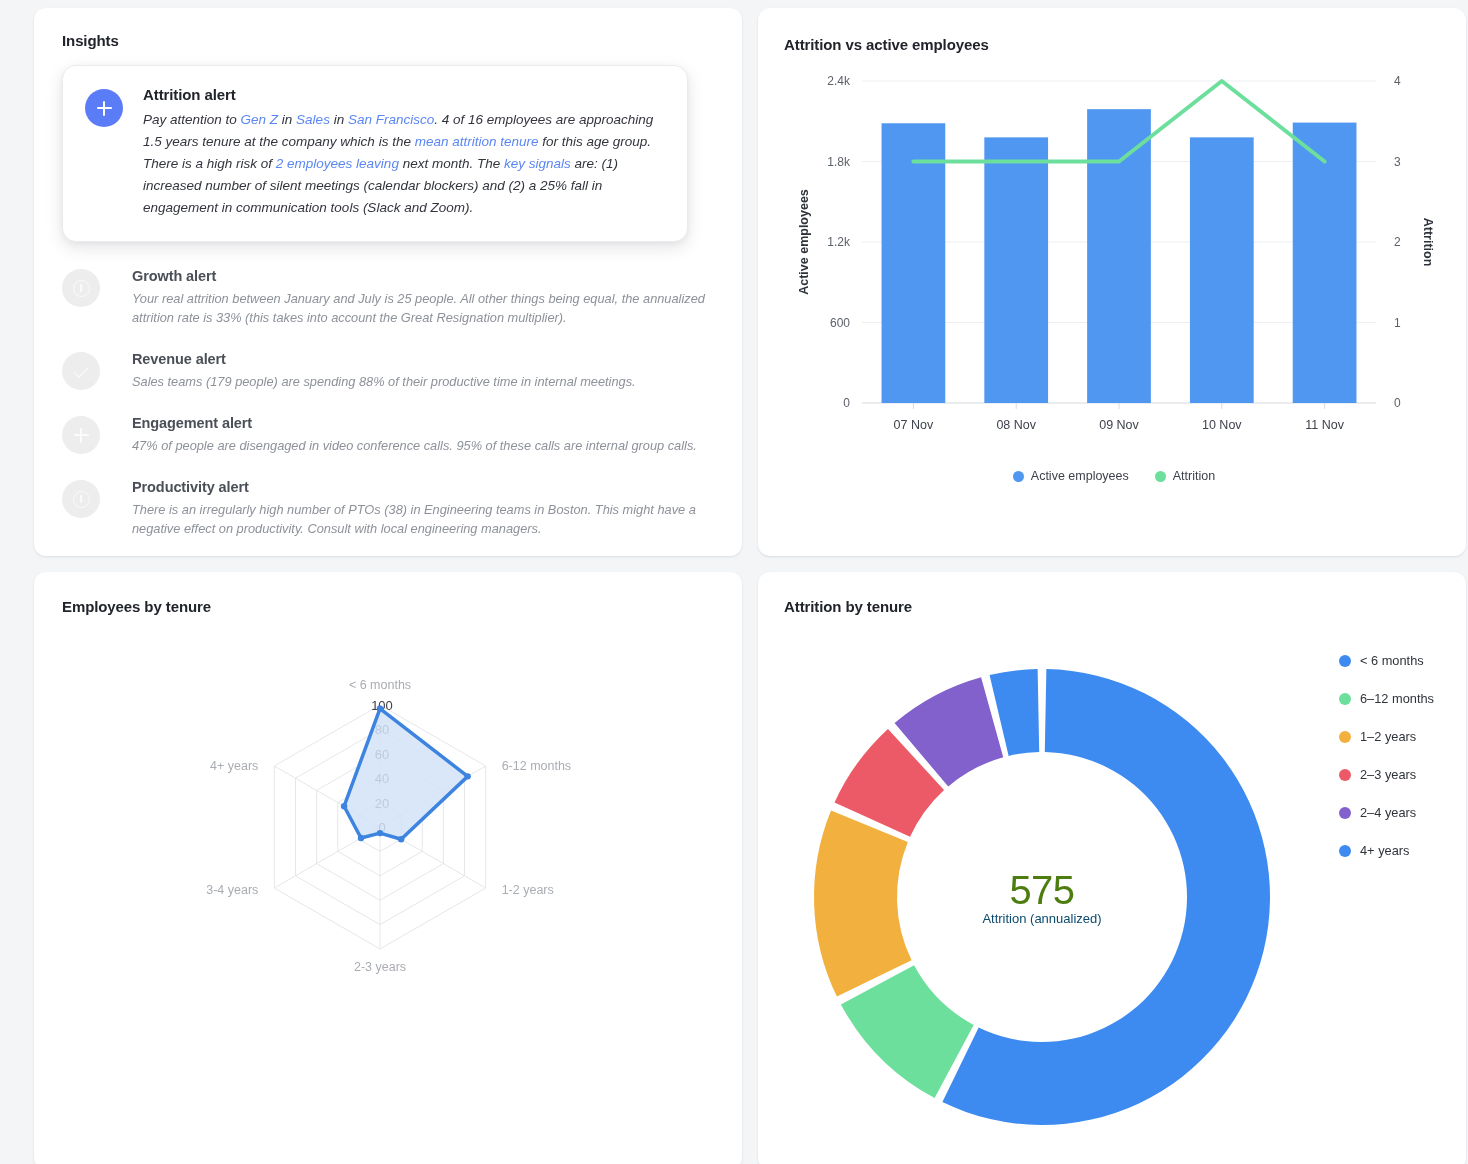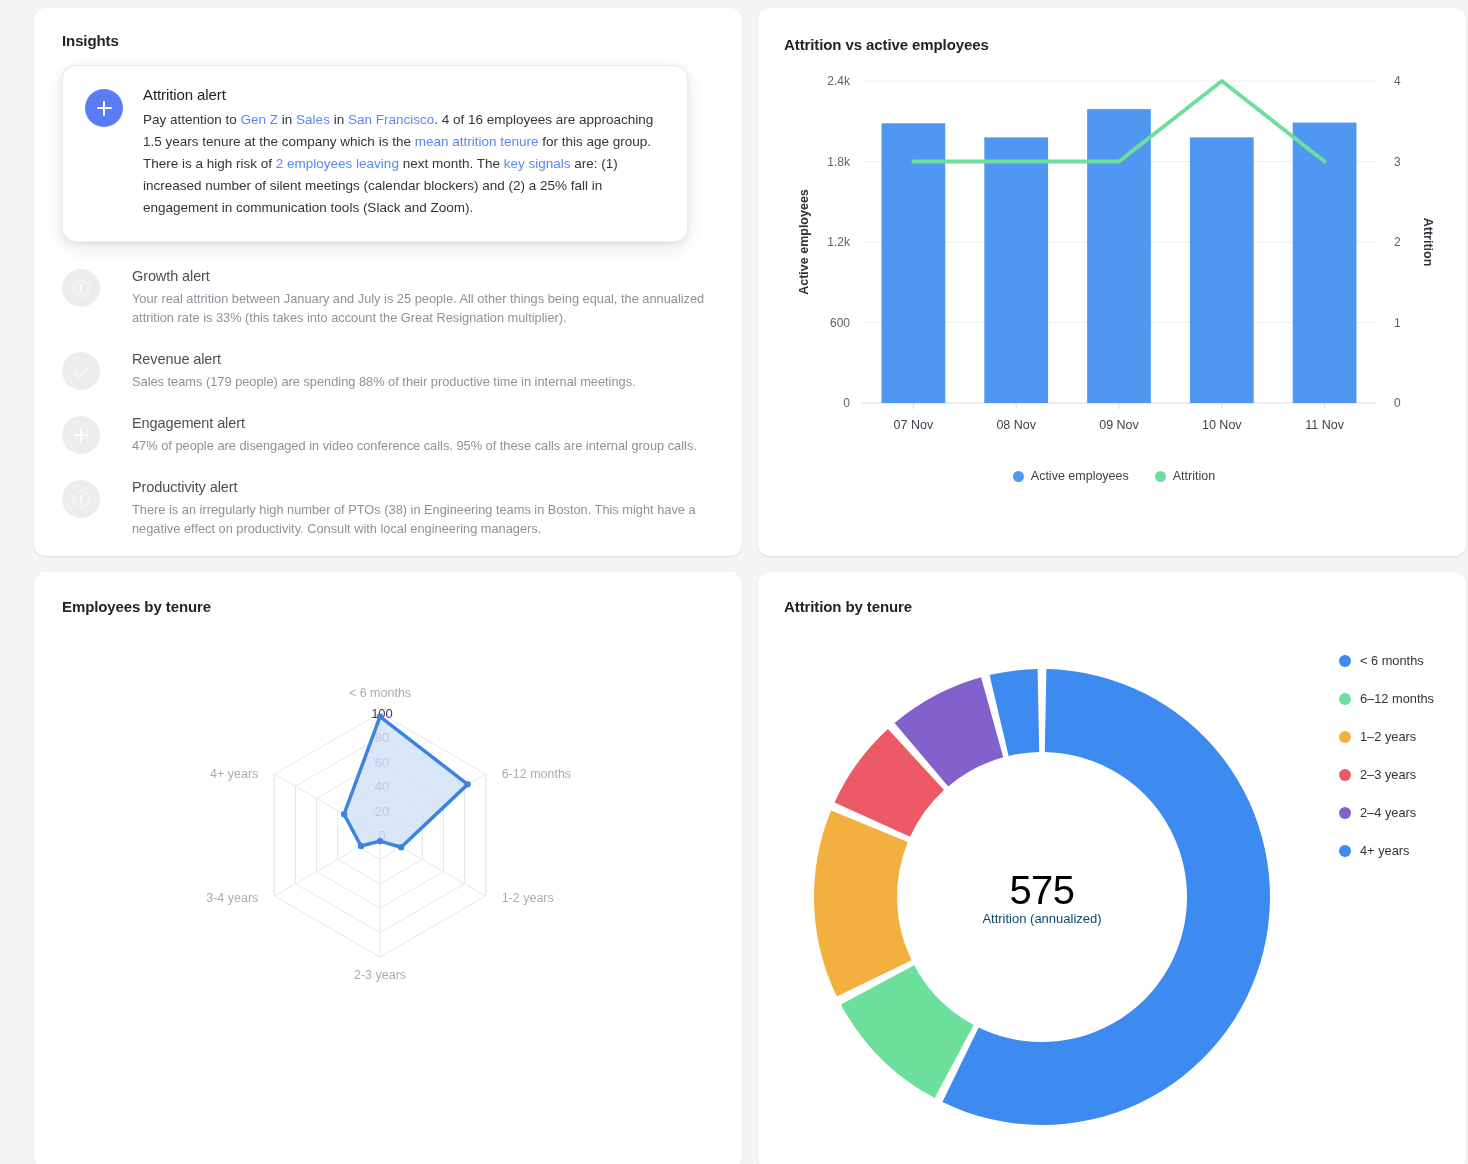--- a/index.html
+++ b/index.html
@@ -50,25 +50,25 @@
   .alert-icon {
     width: 38px; height: 38px; border-radius: 50%;
     flex: 0 0 38px;
     display: flex; align-items: center; justify-content: center;
     margin-top: 3px;
   }
   .alert-icon.blue { background: #5b7cf7; }
   .alert-icon.grey { background: #ededee; }
   .alert-body { flex: 1; min-width: 0; }
   .alert-heading {
-    font-size: 15px; color: #21242b; font-weight: 400;
+    font-size: 15px; color: #21242b; font-weight: 700;
     margin-bottom: 6px; letter-spacing: -0.1px;
   }
   .alert-text {
-    font-size: 13.5px; line-height: 22px; color: #32353d;
+    font-size: 13.5px; line-height: 22px; color: #32353d; font-style: italic;
   }
   .alert-text .lk { color: #5b87f2; }
 
   .alert-list { margin-top: 26px; position: relative; }
   .alert-row {
     display: flex; gap: 32px;
     padding: 0 0 24px 0;
   }
   .alert-row .alert-icon { width: 38px; height: 38px; flex: 0 0 38px; margin-top: 1px; }
   .alert-row .alert-heading { color: #4b4f57; font-size: 14.5px; margin-bottom: 5px; }
@@ -106,34 +106,34 @@
   .chart-wrap { position: relative; width: 660px; height: 440px; }
   .legend-row {
     display: flex; justify-content: center; gap: 26px;
     margin-top: 2px;
   }
   .legend-item { display: flex; align-items: center; gap: 7px; font-size: 12.5px; color: #3e424b; }
   .legend-dot { width: 11px; height: 11px; border-radius: 50%; }
 
   
   #tenure-card { padding: 26px 22px 0 28px; }
-  #tenure-card .card-title { margin-bottom: 8px; }
+  #tenure-card .card-title { margin-bottom: 0; }
   .radar-wrap { position: relative; width: 660px; height: 520px; }
 
   
   #attrition-tenure-card { padding: 26px 22px 0 26px; display: flex; flex-direction: column; }
   #attrition-tenure-card .card-title { margin-bottom: 8px; }
   .donut-area { flex: 1; display: flex; align-items: center; position: relative; }
   .donut-holder { position: relative; width: 500px; height: 500px; margin-left: 8px; }
   .donut-center {
     position: absolute; left: 0; right: 0; top: 50%;
     transform: translateY(-50%); text-align: center;
     pointer-events: none;
   }
-  .donut-value { font-size: 40px; color: #000000; font-weight: 400; letter-spacing: -0.5px; line-height: 1.05; }
+  .donut-value { font-size: 40px; color: #4d7c0f; font-weight: 400; letter-spacing: -0.5px; line-height: 1.05; }
   .donut-sub { font-size: 13px; color: #0c4a6e; }
   .donut-legend {
     position: absolute; right: 10px; top: 30px;
     display: flex; flex-direction: column; gap: 23px;
   }
   .donut-legend .legend-item { font-size: 12.8px; color: #2f333b; gap: 9px; }
   .donut-legend .legend-dot { width: 12px; height: 12px; }
 
   svg text { font-family: "Liberation Sans", sans-serif; }
 </style>

